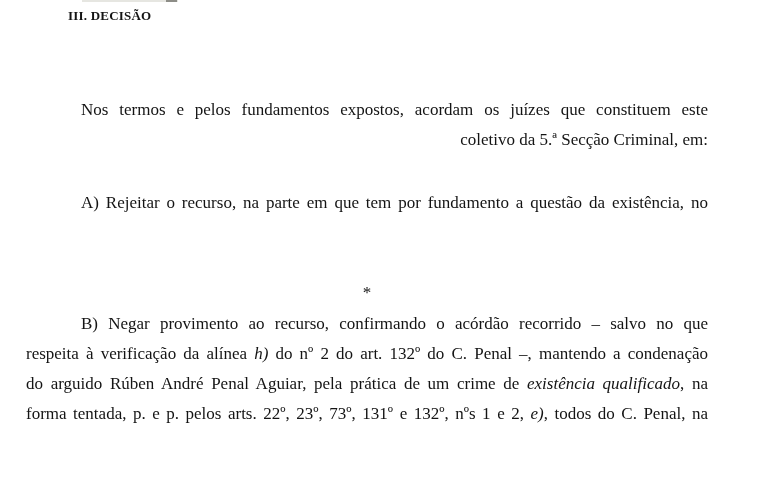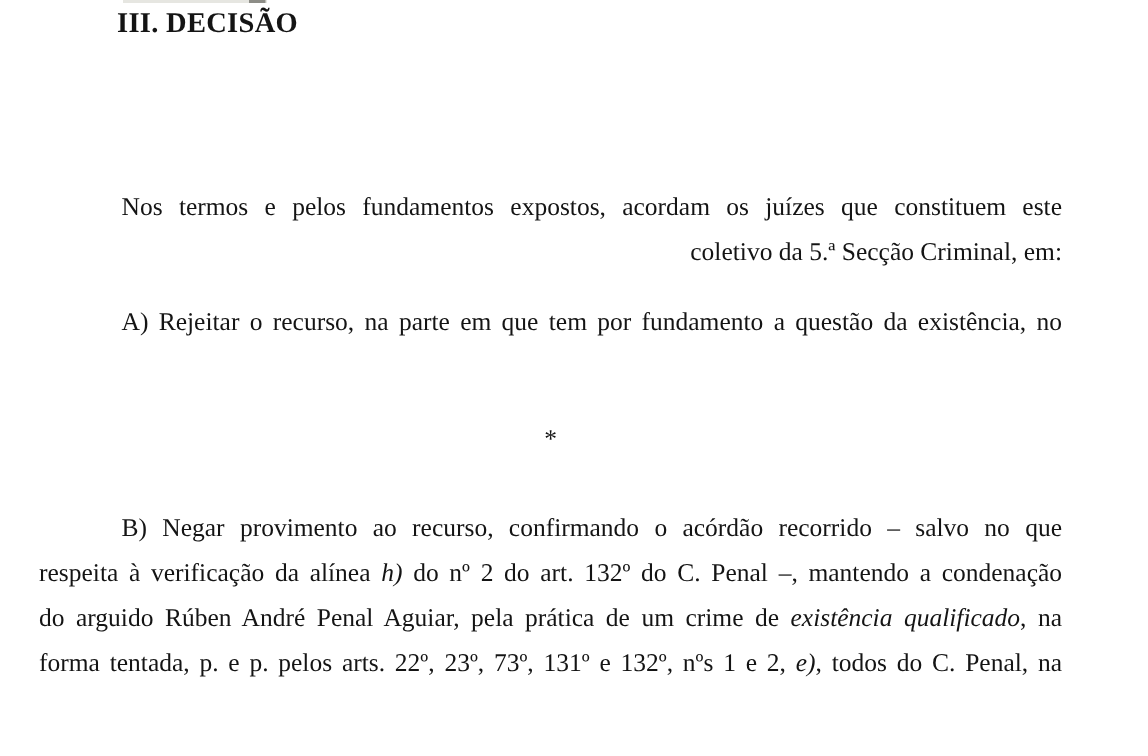--- a/index.html
+++ b/index.html
@@ -30,22 +30,22 @@
     position: absolute;
     top: 0;
     left: 84px;
     width: 11px;
     height: 2px;
     background: #8d8d87;
   }
   .heading {
     position: absolute;
     top: 1px;
-    left: 78px;
-    font-size: 19px;
+    left: 68px;
+    font-size: 13px;
     line-height: 30px;
     font-weight: bold;
     letter-spacing: 0.2px;
     white-space: nowrap;
   }
   .para {
     position: absolute;
     left: 26px;
     width: 682px;
     font-size: 17px;
@@ -53,21 +53,20 @@
   .line {
     line-height: 30px;
     text-align: right;
   }
   .line.justify {
     text-align: justify;
     text-align-last: justify;
   }
   .line.indent {
     text-indent: 55px;
-    margin-top: 28px;
   }
   .separator {
     position: absolute;
     top: 278px;
     left: 26px;
     width: 682px;
     text-align: center;
     font-size: 17px;
     line-height: 30px;
   }
@@ -84,21 +83,21 @@
     <div class="artifact-dash"></div>
   </div>
 
   <div class="heading">III. DECISÃO</div>
 
   <div class="para" style="top:95px">
     <div class="line justify indent"><span>Nos termos e pelos fundamentos expostos, acordam os juízes que constituem este</span></div>
     <div class="line"><span>coletivo da 5.ª Secção Criminal, em:</span></div>
   </div>
 
-  <div class="para" style="top:172px">
+  <div class="para" style="top:188px">
     <div class="line justify indent"><span>A) Rejeitar o recurso, na parte em que tem por fundamento a questão da existência, no</span></div>
   </div>
 
   <div class="separator">*</div>
 
   <div class="para" style="top:309px">
     <div class="line justify indent"><span>B) Negar provimento ao recurso, confirmando o acórdão recorrido – salvo no que</span></div>
     <div class="line justify"><span>respeita à verificação da alínea </span><span class="it">h)</span><span> do nº 2 do art. 132º do C. Penal –, mantendo a condenação</span></div>
     <div class="line justify"><span>do arguido Rúben André Penal Aguiar, pela prática de um crime de </span><span class="it">existência qualificado</span><span>, na</span></div>
     <div class="line justify"><span>forma tentada, p. e p. pelos arts. 22º, 23º, 73º, 131º e 132º, nºs 1 e 2, </span><span class="it">e)</span><span>, todos do C. Penal, na</span></div>

